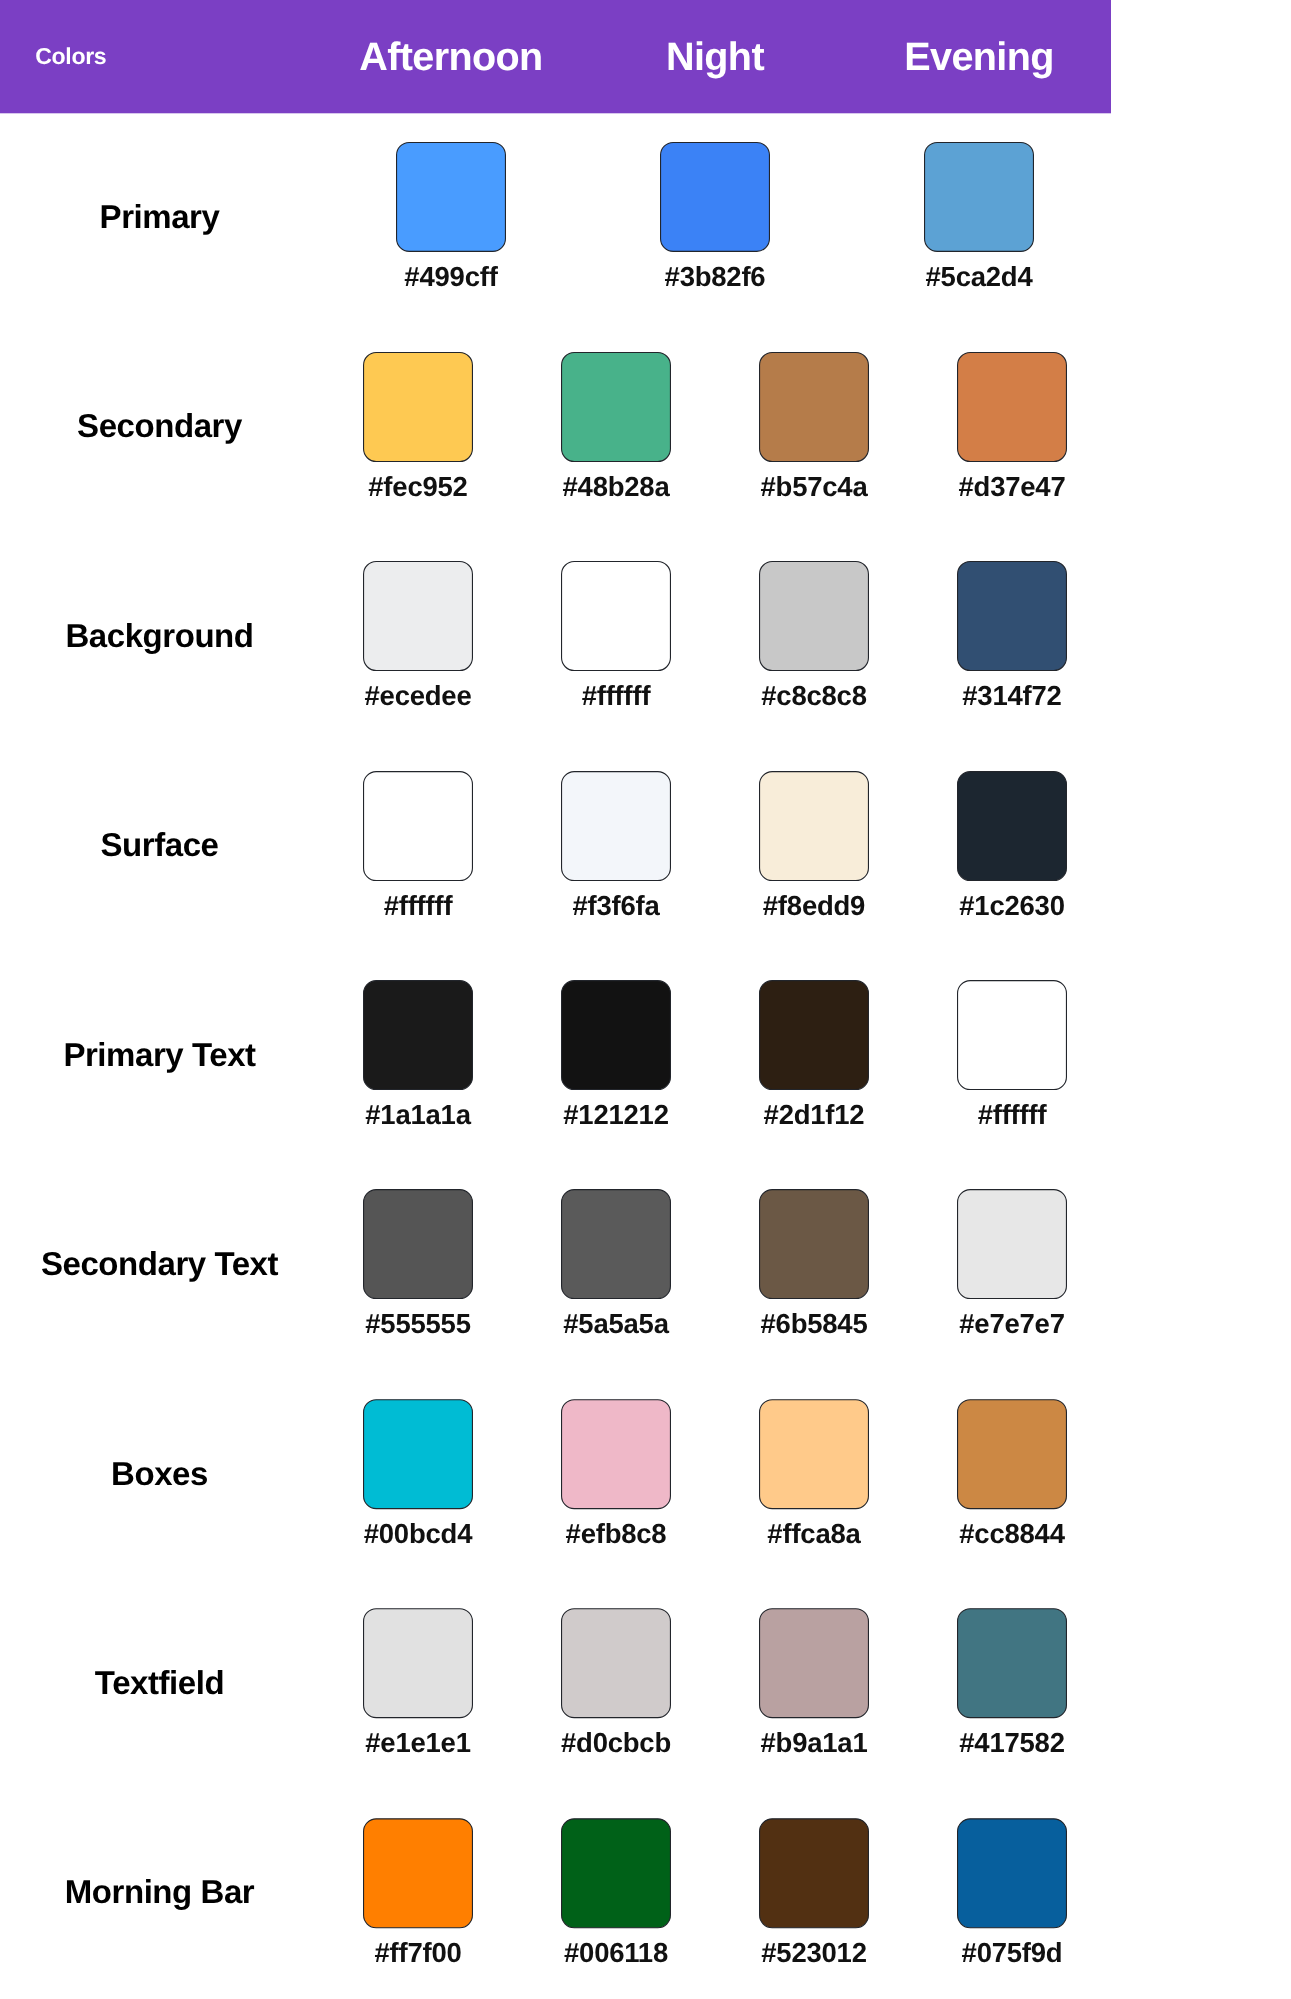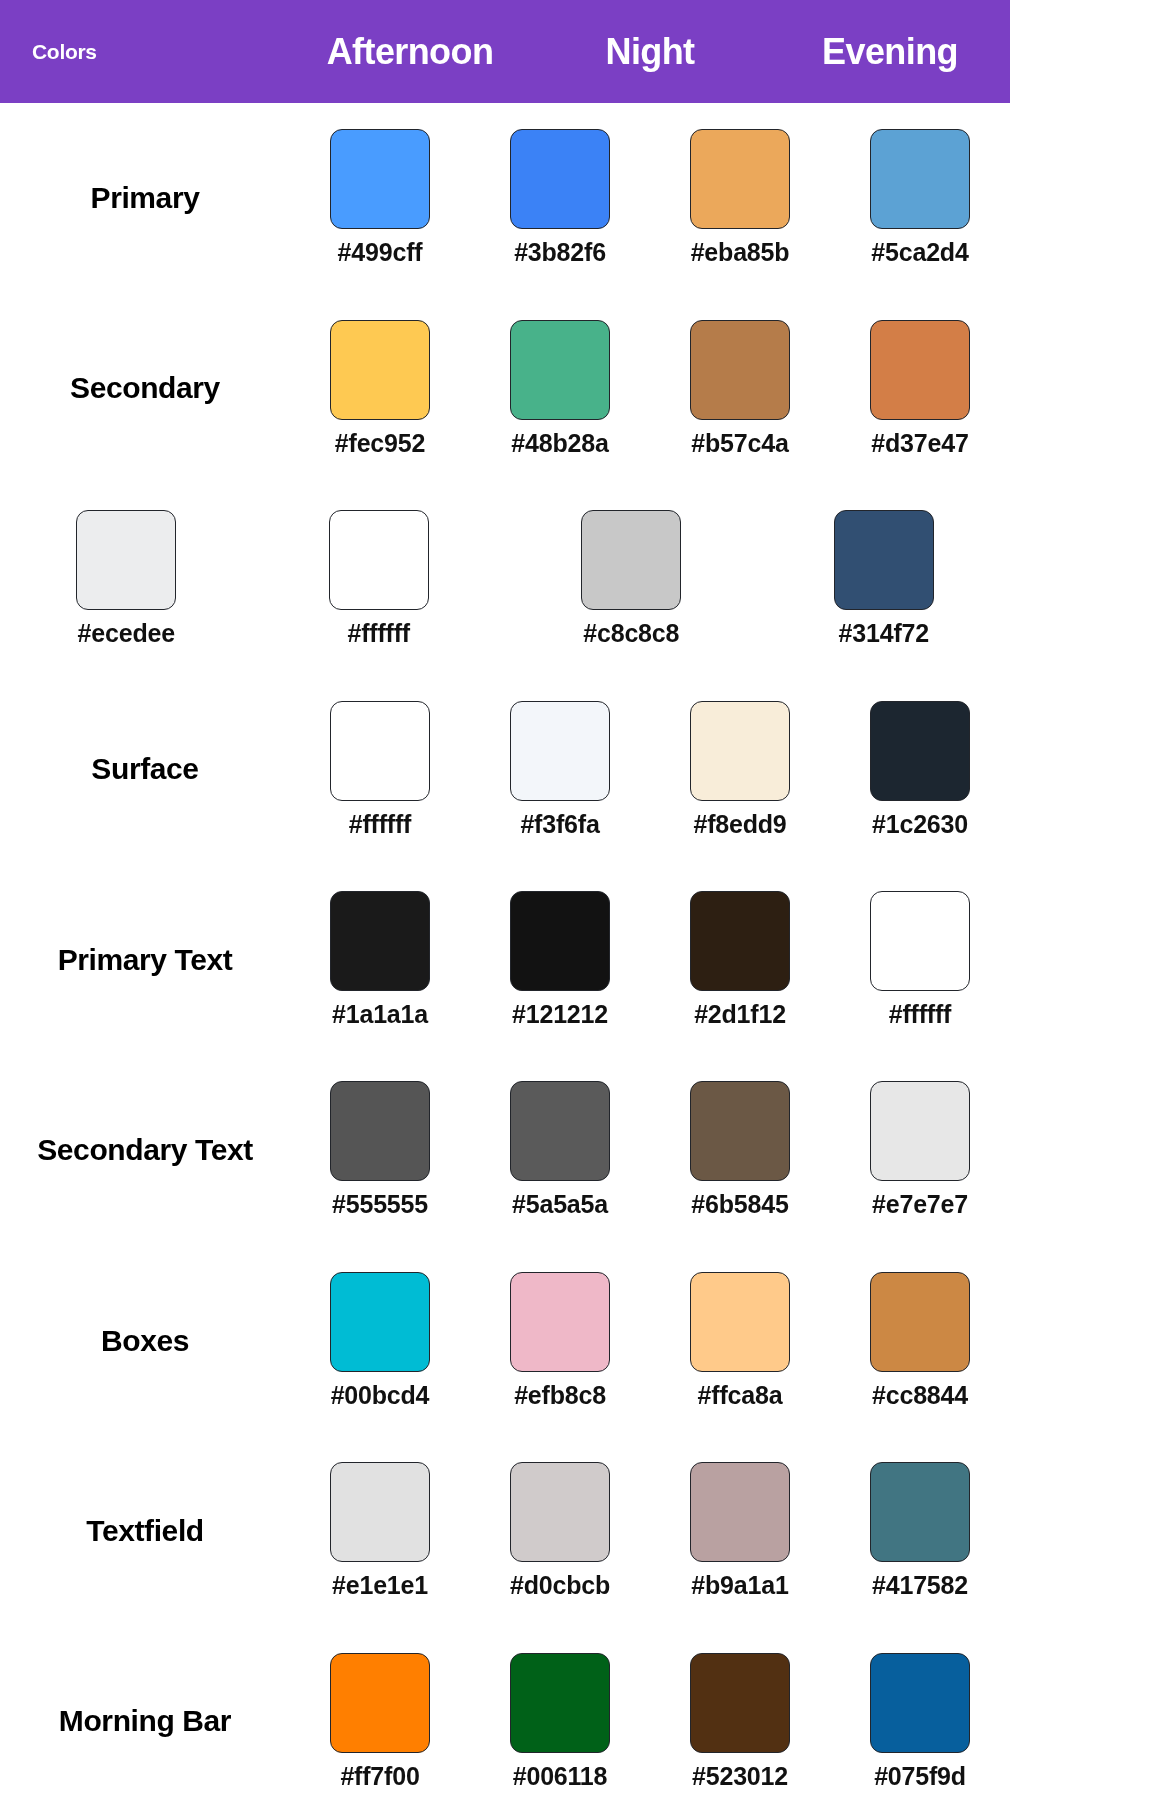--- a/index.html
+++ b/index.html
@@ -126,24 +126,20 @@
         </div>
         <div class="swatch-cell">
           <div class="swatch" style="background-color: rgb(73, 156, 255);"></div>
           <div class="swatch-hex">#499cff</div>
         </div>
         <div class="swatch-cell">
           <div class="swatch" style="background-color: rgb(59, 130, 246);"></div>
           <div class="swatch-hex">#3b82f6</div>
         </div>
         <div class="swatch-cell">
-          <div class="swatch" style="background-color: rgb(235, 168, 91);"></div>
-          <div class="swatch-hex">#eba85b</div>
-        </div>
-        <div class="swatch-cell">
           <div class="swatch" style="background-color: rgb(92, 162, 212);"></div>
           <div class="swatch-hex">#5ca2d4</div>
         </div>
       </div>
       <div class="token-row">
         <div class="row-label-cell">
           <span class="row-label">Secondary</span>
         </div>
         <div class="swatch-cell">
           <div class="swatch" style="background-color: rgb(254, 201, 82);"></div>
@@ -156,20 +152,23 @@
         <div class="swatch-cell">
           <div class="swatch" style="background-color: rgb(181, 124, 74);"></div>
           <div class="swatch-hex">#b57c4a</div>
         </div>
         <div class="swatch-cell">
           <div class="swatch" style="background-color: rgb(211, 126, 71);"></div>
           <div class="swatch-hex">#d37e47</div>
         </div>
       </div>
       <div class="token-row">
+        <div class="row-label-cell">
+          <span class="row-label">Background</span>
+        </div>
         <div class="swatch-cell">
           <div class="swatch" style="background-color: rgb(236, 237, 238);"></div>
           <div class="swatch-hex">#ecedee</div>
         </div>
         <div class="swatch-cell">
           <div class="swatch" style="background-color: rgb(255, 255, 255);"></div>
           <div class="swatch-hex">#ffffff</div>
         </div>
         <div class="swatch-cell">
           <div class="swatch" style="background-color: rgb(200, 200, 200);"></div>

